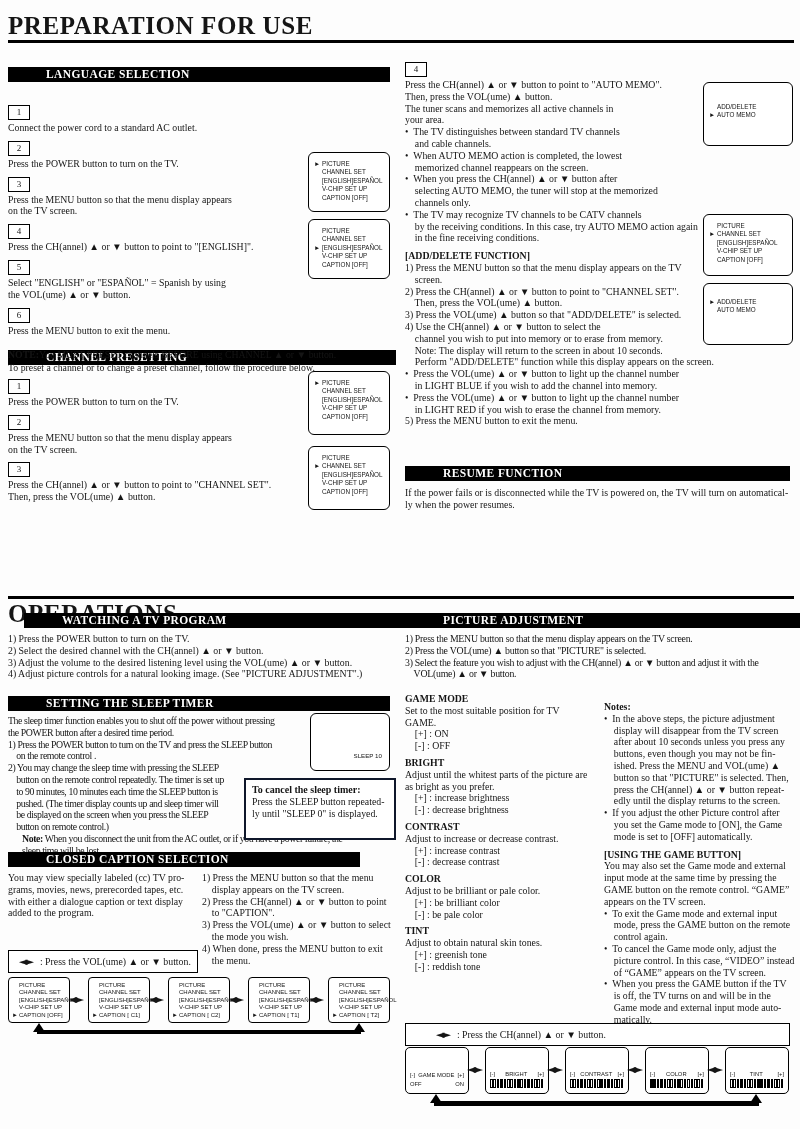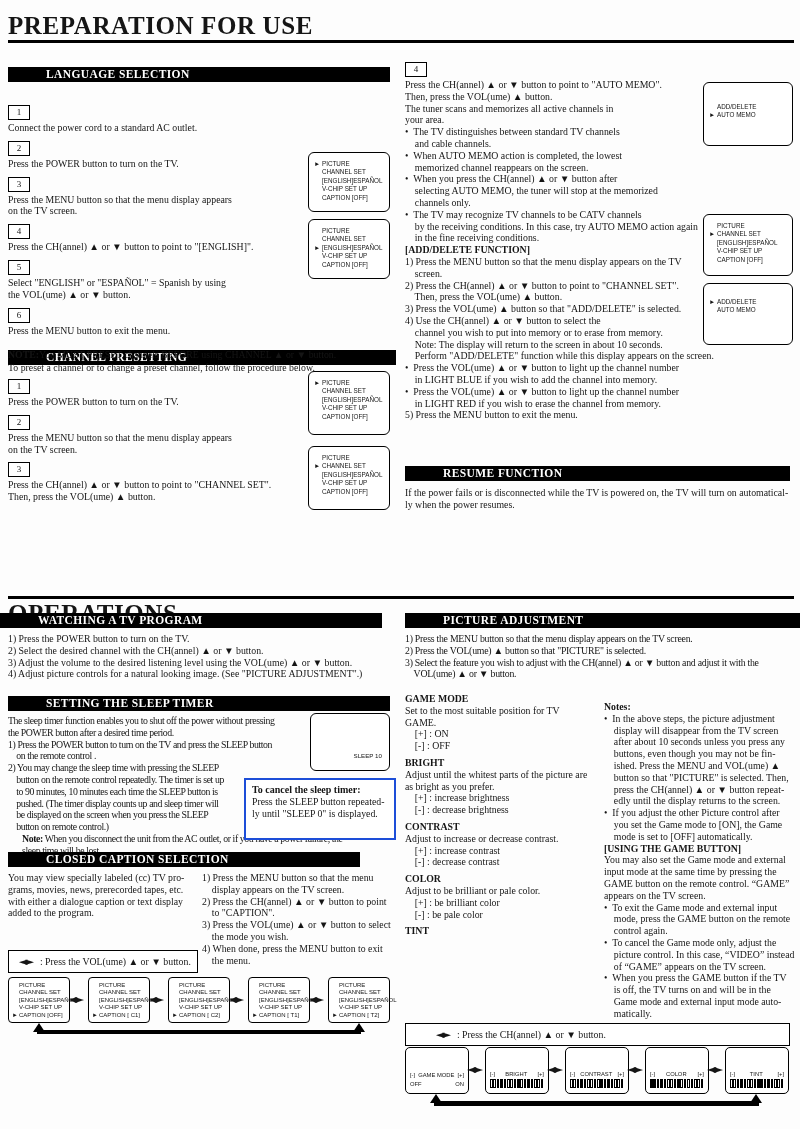--- a/index.html
+++ b/index.html
@@ -7,21 +7,21 @@
         font-family:"Liberation Serif",serif;overflow:hidden;margin:0 auto}
   .big{position:absolute;font-size:25px;font-weight:bold;letter-spacing:.6px;white-space:pre}
   .rule{position:absolute;height:3px;background:#000}
   .bar{position:absolute;height:15px;background:#000;color:#fff;font-weight:bold;font-size:11.5px;
        line-height:15px;padding-left:38px;box-sizing:border-box;letter-spacing:.4px;white-space:pre}
   .txt{font-size:9.8px;line-height:11.8px;white-space:pre}
   .abs{position:absolute}
   .tight{letter-spacing:-0.4px}
   .tight2{letter-spacing:-0.25px}
   .flow{position:absolute}
-  .bh{font-weight:bold;font-size:9.8px;line-height:11.8px;white-space:pre;}
+  .bh{font-weight:bold;font-size:9.8px;line-height:11.8px;white-space:pre;margin-top:6px}
   .nbox{display:inline-block;width:20px;height:13px;border:1px solid #000;text-align:center;
         font-size:9px;line-height:13px;margin:3px 0 2px;background:#fff}
   .step{margin-bottom:3px}
   .screen{position:absolute;border:1.3px solid #000;border-radius:6px;background:#fff;
           font-family:"Liberation Sans",sans-serif;font-size:6.3px;line-height:8.4px;
           padding:7px 2px 2px 5px;box-sizing:border-box}
   .srow{display:flex}
   .sar{width:8px;flex:none;text-align:left}
   .cap{font-size:6px;line-height:7.4px;padding:4px 1px 2px 3px;border-radius:4px}
   .cap .sar{width:7px}
@@ -34,21 +34,21 @@
        font-family:"Liberation Sans",sans-serif;box-sizing:border-box;display:flex;
        flex-direction:column;justify-content:flex-end;padding:3px 4px 5px;font-size:5.8px;line-height:7px}
   .lbl{display:flex;justify-content:space-between;align-items:flex-end}
   .sub{display:flex;justify-content:space-between;margin-top:2px}
   .gauge{display:flex;justify-content:center;margin-top:1.5px}
   .gauge i{display:block;width:2.6px;height:7px;border:.6px solid #000;margin-right:.7px;background:#fff}
   .gauge i.on{background:#000}
   .tri{position:absolute;width:0;height:0;border-left:6px solid transparent;
        border-right:6px solid transparent;border-bottom:9px solid #000}
   .hbar{position:absolute;background:#000}
-  .cancelbox{position:absolute;border:2px solid #1d4ed8;box-sizing:border-box;background:#fff;padding:4px 6px}
+  .cancelbox{position:absolute;border:2px solid #0f172a;box-sizing:border-box;background:#fff;padding:4px 6px}
   .slscreen{position:absolute;border:1.3px solid #000;border-radius:6px;background:#fff;box-sizing:border-box}
   .sllabel{position:absolute;right:7px;top:38px;font-family:"Liberation Sans",sans-serif;font-size:6.2px}
   b{font-weight:bold}
 </style>
 </head>
 <body>
 
 <div class="page">
 
   <div class="big" style="left:8px;top:12px">PREPARATION FOR USE</div>
@@ -288,21 +288,21 @@
       </div>
     </div>
 
   <div class="bar" style="left:405px;top:466px;width:385px">RESUME FUNCTION</div>
   <div class="txt abs" style="left:405px;top:487px">If the power fails or is disconnected while the TV is powered on, the TV will turn on automatical-
 ly when the power resumes.</div>
 
   <div class="big" style="left:8px;top:600px">OPERATIONS</div>
   <div class="rule" style="left:8px;top:596px;width:786px"></div>
 
-  <div class="bar" style="left:0;top:613px;width:382px">WATCHING A TV PROGRAM</div>
+  <div class="bar" style="left:24px;top:613px;width:382px">WATCHING A TV PROGRAM</div>
   <div class="txt abs" style="left:8px;top:633px">1) Press the POWER button to turn on the TV.
 2) Select the desired channel with the CH(annel) ▲ or ▼ button.
 3) Adjust the volume to the desired listening level using the VOL(ume) ▲ or ▼ button.
 4) Adjust picture controls for a natural looking image. (See "PICTURE ADJUSTMENT".)</div>
 
   <div class="bar" style="left:8px;top:696px;width:382px">SETTING THE SLEEP TIMER</div>
   <div class="flow" style="left:8px;top:715px;width:330px">
     <div class="txt tight">The sleep timer function enables you to shut off the power without pressing
 the POWER button after a desired time period.
 1) Press the POWER button to turn on the TV and press the SLEEP button
@@ -500,20 +500,23 @@
 
       <div>
         <div class="bh" style="margin-top:5px">COLOR</div>
         <div class="txt">Adjust to be brilliant or pale color.
     [+] : be brilliant color
     [-] : be pale color</div>
       </div>
 
       <div>
         <div class="bh" style="margin-top:5px">TINT</div>
+        <div class="txt">Adjust to obtain natural skin tones.
+    [+] : greenish tone
+    [-] : reddish tone</div>
       </div>
     </div>
 
   <div class="flow" style="left:604px;top:688px;width:192px">
     <div class="bh" style="margin-top:13px">Notes:</div>
     <div class="txt">•  In the above steps, the picture adjustment
     display will disappear from the TV screen
     after about 10 seconds unless you press any
     buttons, even though you may not be fin-
     ished. Press the MENU and VOL(ume) ▲

